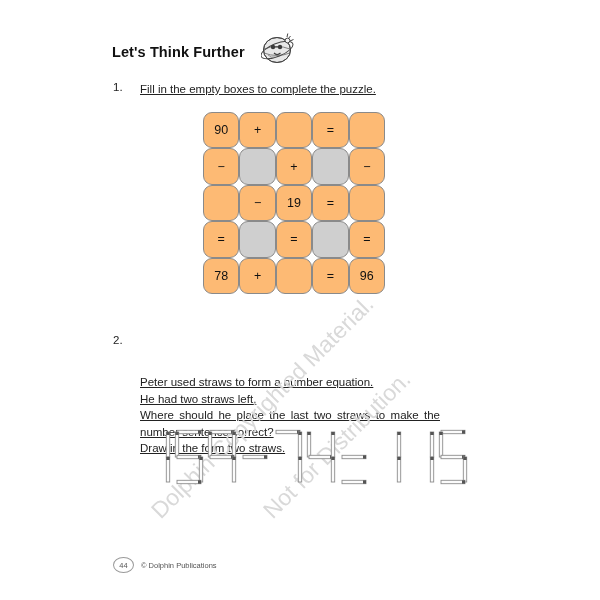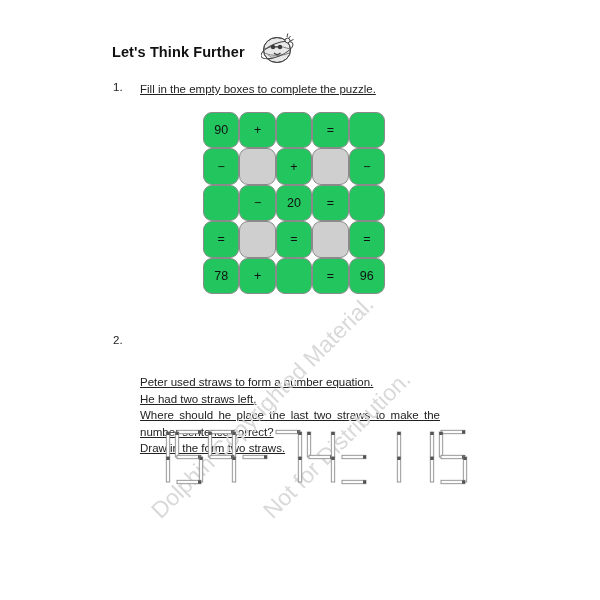--- a/index.html
+++ b/index.html
@@ -78,21 +78,21 @@
     left:203px;top:112px;
     width:182px;height:182px;
     z-index:10;
   }
   .cell{
     position:absolute;
     width:36.4px;height:36.4px;
     box-sizing:border-box;
     border:1px solid #8a8a8a;
     border-radius:9px;
-    background:#22c55e;
+    background:#fdba74;
     display:flex;
     align-items:center;
     justify-content:center;
     font-size:12.5px;
     color:#111;
   }
   .cell.shaded{background:#cfcfcf;}
 
   
   .straws{
@@ -185,21 +185,21 @@
       <div class="cell" style="left: 145.6px; top: 36.4px;">
         <span>−</span>
       </div>
       <div class="cell" style="left: 0px; top: 72.8px;">
         <span></span>
       </div>
       <div class="cell" style="left: 36.4px; top: 72.8px;">
         <span>−</span>
       </div>
       <div class="cell" style="left: 72.8px; top: 72.8px;">
-        <span>20</span>
+        <span>19</span>
       </div>
       <div class="cell" style="left: 109.2px; top: 72.8px;">
         <span>=</span>
       </div>
       <div class="cell" style="left: 145.6px; top: 72.8px;">
         <span></span>
       </div>
       <div class="cell" style="left: 0px; top: 109.2px;">
         <span>=</span>
       </div>
@@ -383,14 +383,18 @@
             <rect x="323.3" y="33" width="3.4" height="3" fill="#555"></rect>
           </g>
           <g>
             <rect x="301" y="56.3" width="24" height="3.4" fill="#fbfbfb" stroke="#8d8d8d" stroke-width="0.9"></rect>
             <rect x="322" y="56.3" width="3" height="3.4" fill="#555"></rect>
           </g>
         </g>
       </svg>
     </div>
 
+  <div class="footer">
+    <div class="pagenum">44</div>
+    <div class="copyright">© Dolphin Publications</div>
+  </div>
 
 </div>
 
 </body></html>

